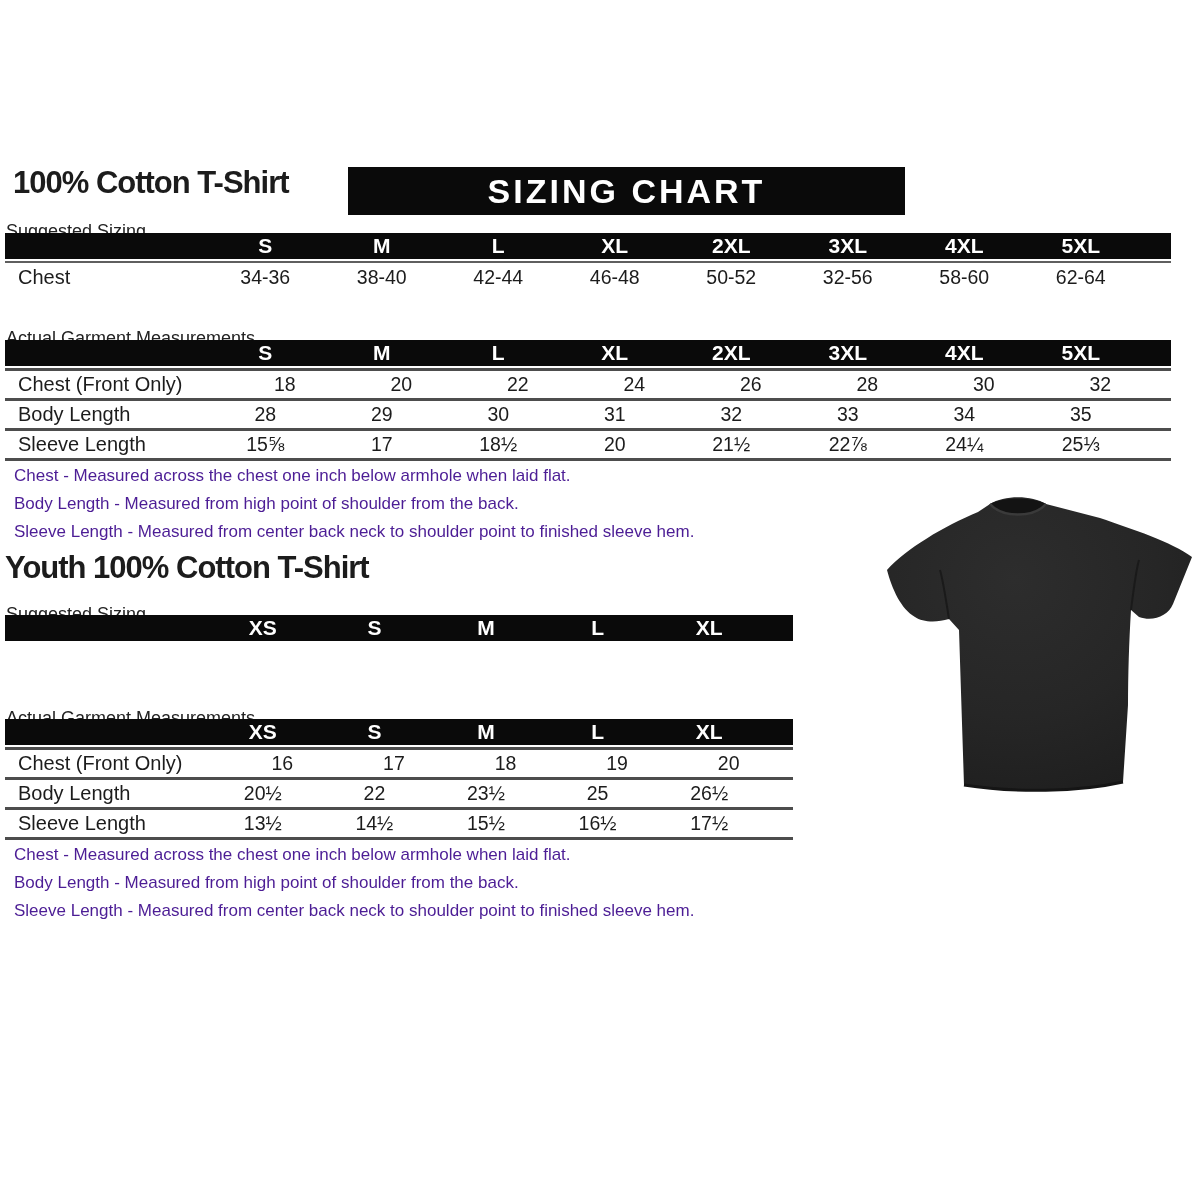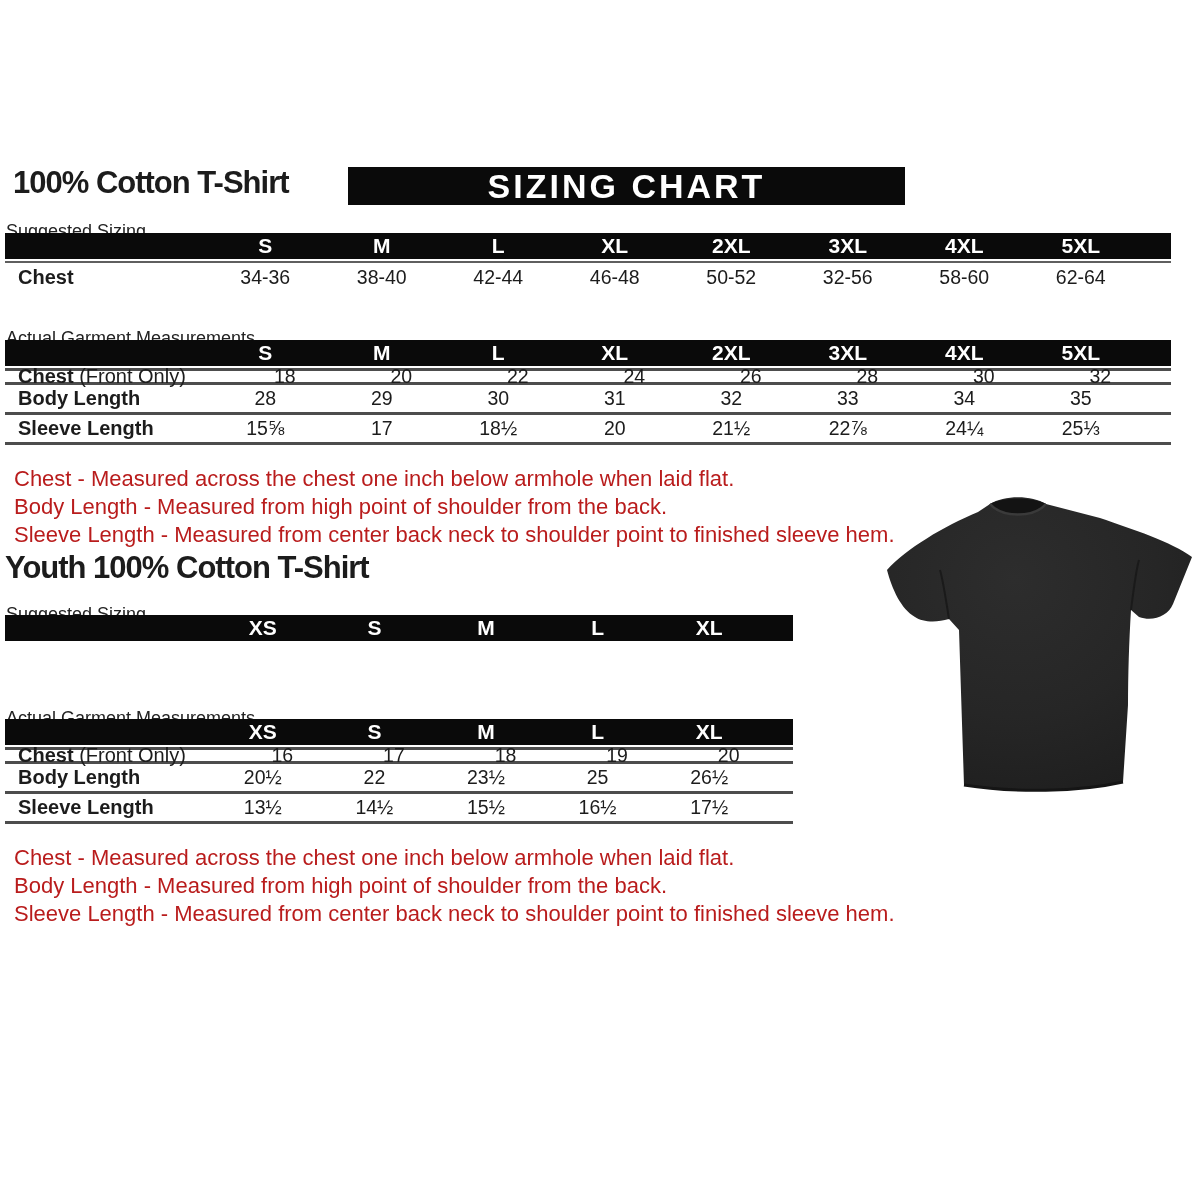--- a/index.html
+++ b/index.html
@@ -10,52 +10,52 @@
   }
   .abs { position:absolute; }
 
   
   .main-title   { font-size:31px; font-weight:700; letter-spacing:-1px; white-space:nowrap; }
   .banner {
     background:#0a0a0a; color:#ffffff; display:flex; align-items:center; justify-content:center;
     font-size:34px; font-weight:700; letter-spacing:3px; white-space:nowrap;
   }
   .section-label { font-size:18px; color:#222; white-space:nowrap;margin-top:12px; }
-  .note { font-size:22px; color:#b91c1c; white-space:nowrap;text-align:right; }
+  .note { font-size:17px; color:#4c1d95; white-space:nowrap;text-align:right; }
 
   
   .sz-table { display:block; }
   .t-bar {
     display:flex; align-items:center; background:#0a0a0a; height:26px; margin-bottom:2px;
   }
   .t-bar .t-cell { color:#ffffff; font-weight:700; font-size:21px; }
   .t-row { display:flex; align-items:center; height:30px; }
   .t-label { flex:0 0 202px; padding-left:13px; font-size:20px; white-space:nowrap; }
-  .t-label b { font-weight:700; }
+  .t-label b { font-weight:400; }
   .t-label span { font-weight:400; }
   .t-cell { flex:1; text-align:center; font-size:19.5px; }
 
   .tw-adult .t-bar, .tw-adult .t-row { padding-right:32px; }
   .tw-youth .t-bar, .tw-youth .t-row { padding-right:28px; }
 
   
   .thin-top .t-row.r0 { border-top:2px solid #5f5f5f; }
 
   
   .lined .t-row { border-bottom:3px solid #4d4d4d; }
-  .lined .t-row.r0 { border-top:3px solid #4d4d4d; height:17px;gap:39px; }
+  .lined .t-row.r0 { border-top:3px solid #4d4d4d; height:33px;gap:39px; }
 
   .tshirt-wrap { pointer-events:none; }
 </style>
 </head>
 <body>
 
 <div class="abs main-title" style="left:13px; top:165px;">100% Cotton T-Shirt</div>
 
-<div class="abs banner" style="left:348px; top:167px; width:557px; height:38px;">
+<div class="abs banner" style="left:348px; top:167px; width:557px; height:48px;">
   <span>SIZING CHART</span>
 </div>
 
 <div class="abs section-label" style="left:6px; top:209px;">Suggested Sizing</div>
 
 <div class="abs sz-table tw-adult thin-top" style="left:5px; top:233px; width:1166px;">
     <div class="t-bar">
       <div class="t-label"></div>
       <div class="t-cell">S</div>
       <div class="t-cell">M</div>

